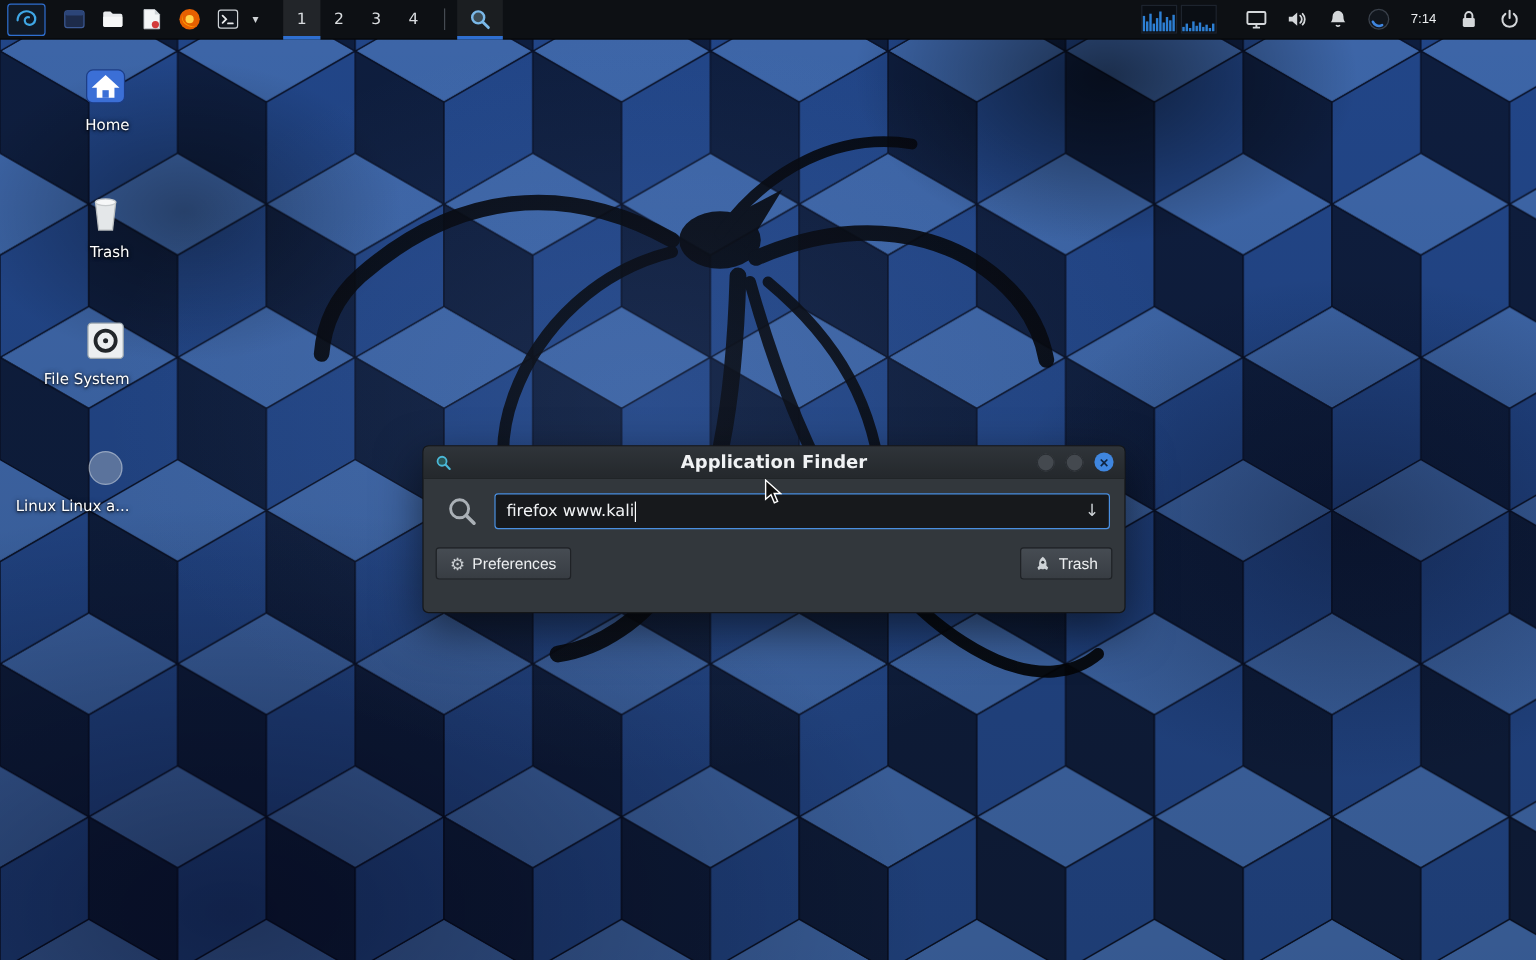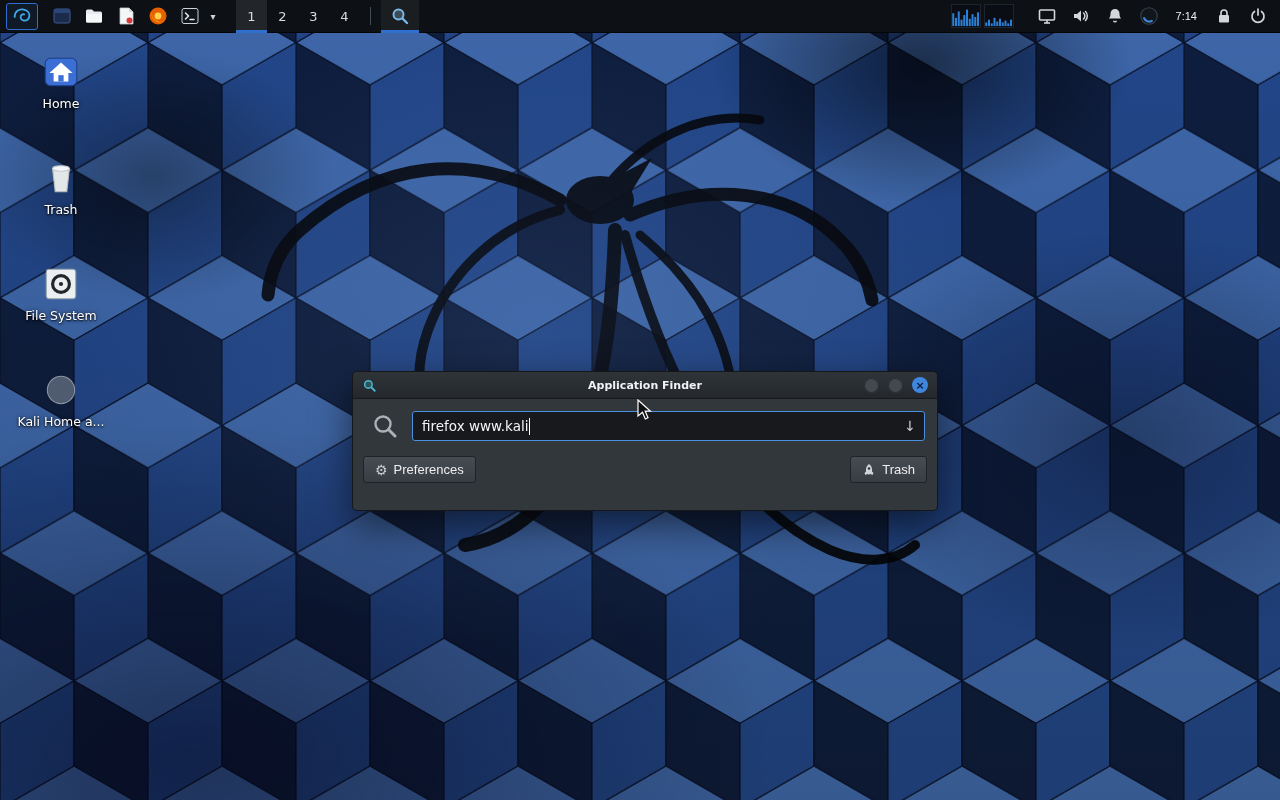--- a/index.html
+++ b/index.html
@@ -37,34 +37,34 @@
     background:rgba(255,255,255,0.06); }
   .spacer { flex:1; }
   .graphs { display:flex; gap:3px; margin-right:16px; }
   .graph { width:30px; height:24px; background:#0a0e14; border:1px solid #1d242e; }
   .picon { width:34px; height:33px; }
   .clock { color:#eceef0; font-size:11px; padding:0 10px; background:transparent; border:none; cursor:pointer; }
 
   
   .dicons { position:absolute; left:14px; top:52px; z-index:5; display:flex;
     flex-direction:column; gap:47px; width:94px; align-items:center; }
-  .dicon { display:flex; flex-direction:column; align-items:center; gap:4px; width:94px; cursor:pointer; }
+  .dicon { display:flex; flex-direction:column; align-items:flex-end; gap:4px; width:94px; cursor:pointer; }
   .dicon svg { width:40px; height:40px; }
   .dicon .lbl { color:#fff; font-size:12.5px; text-shadow:0 1px 2px rgba(0,0,0,0.95), 0 0 4px rgba(0,0,0,0.7);
     white-space:nowrap; }
 
   
   .dialog { position:absolute; left:352px; top:371px; width:586px; z-index:20;
     background:#32373c; border:1px solid #141618; border-radius:5px;
     box-shadow:0 14px 38px rgba(0,0,0,0.55); }
   .titlebar { height:27px; display:flex; align-items:center; padding:0 9px; position:relative;
     background:linear-gradient(#2f3439,#24282c); border-bottom:1px solid #17191c;
     border-radius:5px 5px 0 0; }
   .title { position:absolute; left:0; right:0; text-align:center; font-weight:bold;
-    font-size:11px; color:#f0f2f4; pointer-events:none; }
+    font-size:15px; color:#f0f2f4; pointer-events:none; }
   .tb-right { margin-left:auto; display:flex; gap:9px; align-items:center; z-index:2; }
   .tb-circle { width:15px; height:15px; border-radius:50%; background:#44494f;
     box-shadow:inset 0 0 0 1px #2a2e33; border:none; cursor:pointer; }
   .tb-close { width:16px; height:16px; border-radius:50%; background:#3f86df; border:none;
     color:#0f2440; display:flex; align-items:center; justify-content:center;
     font-size:13px; font-weight:bold; line-height:1; cursor:pointer; }
   .dlg-body { padding:9px 10px 27px; }
   .search-row { display:flex; align-items:center; gap:13px; padding:3px 2px 2px 8px; }
   .entry { flex:1; height:30px; background:#17191c; border:1px solid #4a8fe0; border-radius:3px;
     display:flex; align-items:center; padding:0 26px 0 9px; position:relative;
@@ -285,21 +285,21 @@
       <circle cx="19" cy="19" r="2" fill="#22262a"></circle>
     </svg>
     <span class="lbl">File System</span>
   </div>
 
   <div class="dicon">
     <svg viewBox="0 0 38 38">
       <circle cx="19" cy="19" r="13" fill="rgba(190,198,206,0.38)"></circle>
       <circle cx="19" cy="19" r="13" fill="none" stroke="rgba(230,235,240,0.5)"></circle>
     </svg>
-    <span class="lbl">Kali Home a...</span>
+    <span class="lbl">Linux Linux a...</span>
   </div>
 
 </div>
 
 <div class="dialog">
   <div class="titlebar">
     <svg width="15" height="15" viewBox="0 0 20 20">
       <circle cx="8.5" cy="8.5" r="5" fill="#2aa198" fill-opacity="0.35" stroke="#4ab8d8" stroke-width="2"></circle>
       <line x1="12.5" y1="12.5" x2="17" y2="17" stroke="#4ab8d8" stroke-width="2.4" stroke-linecap="round"></line>
     </svg>

